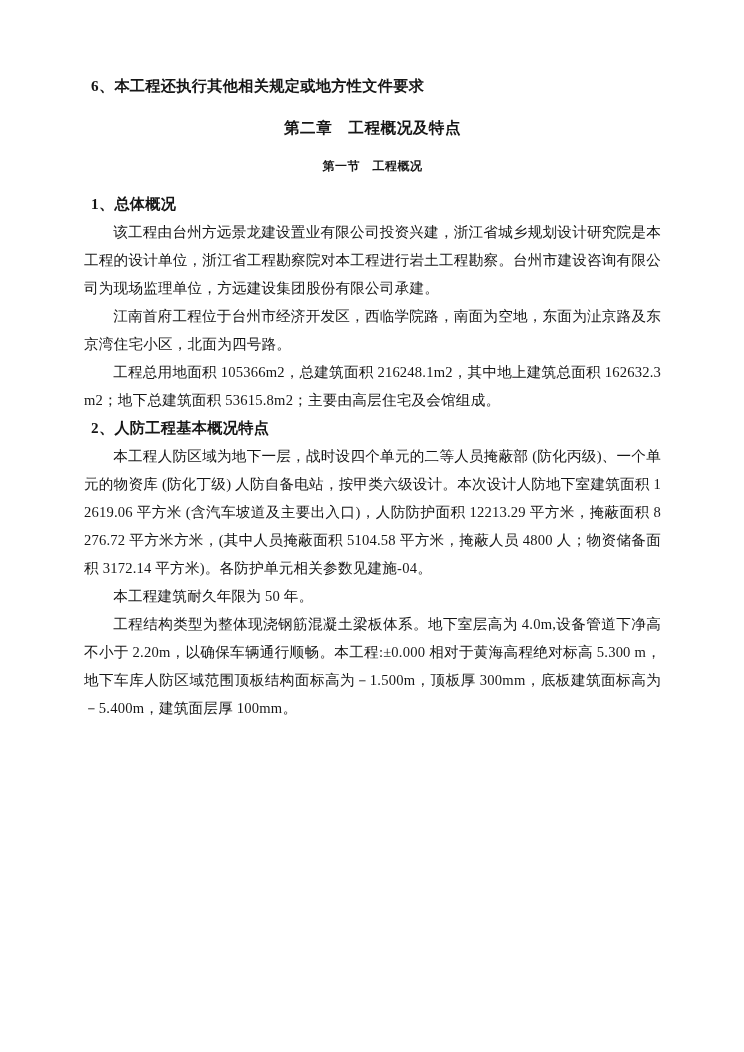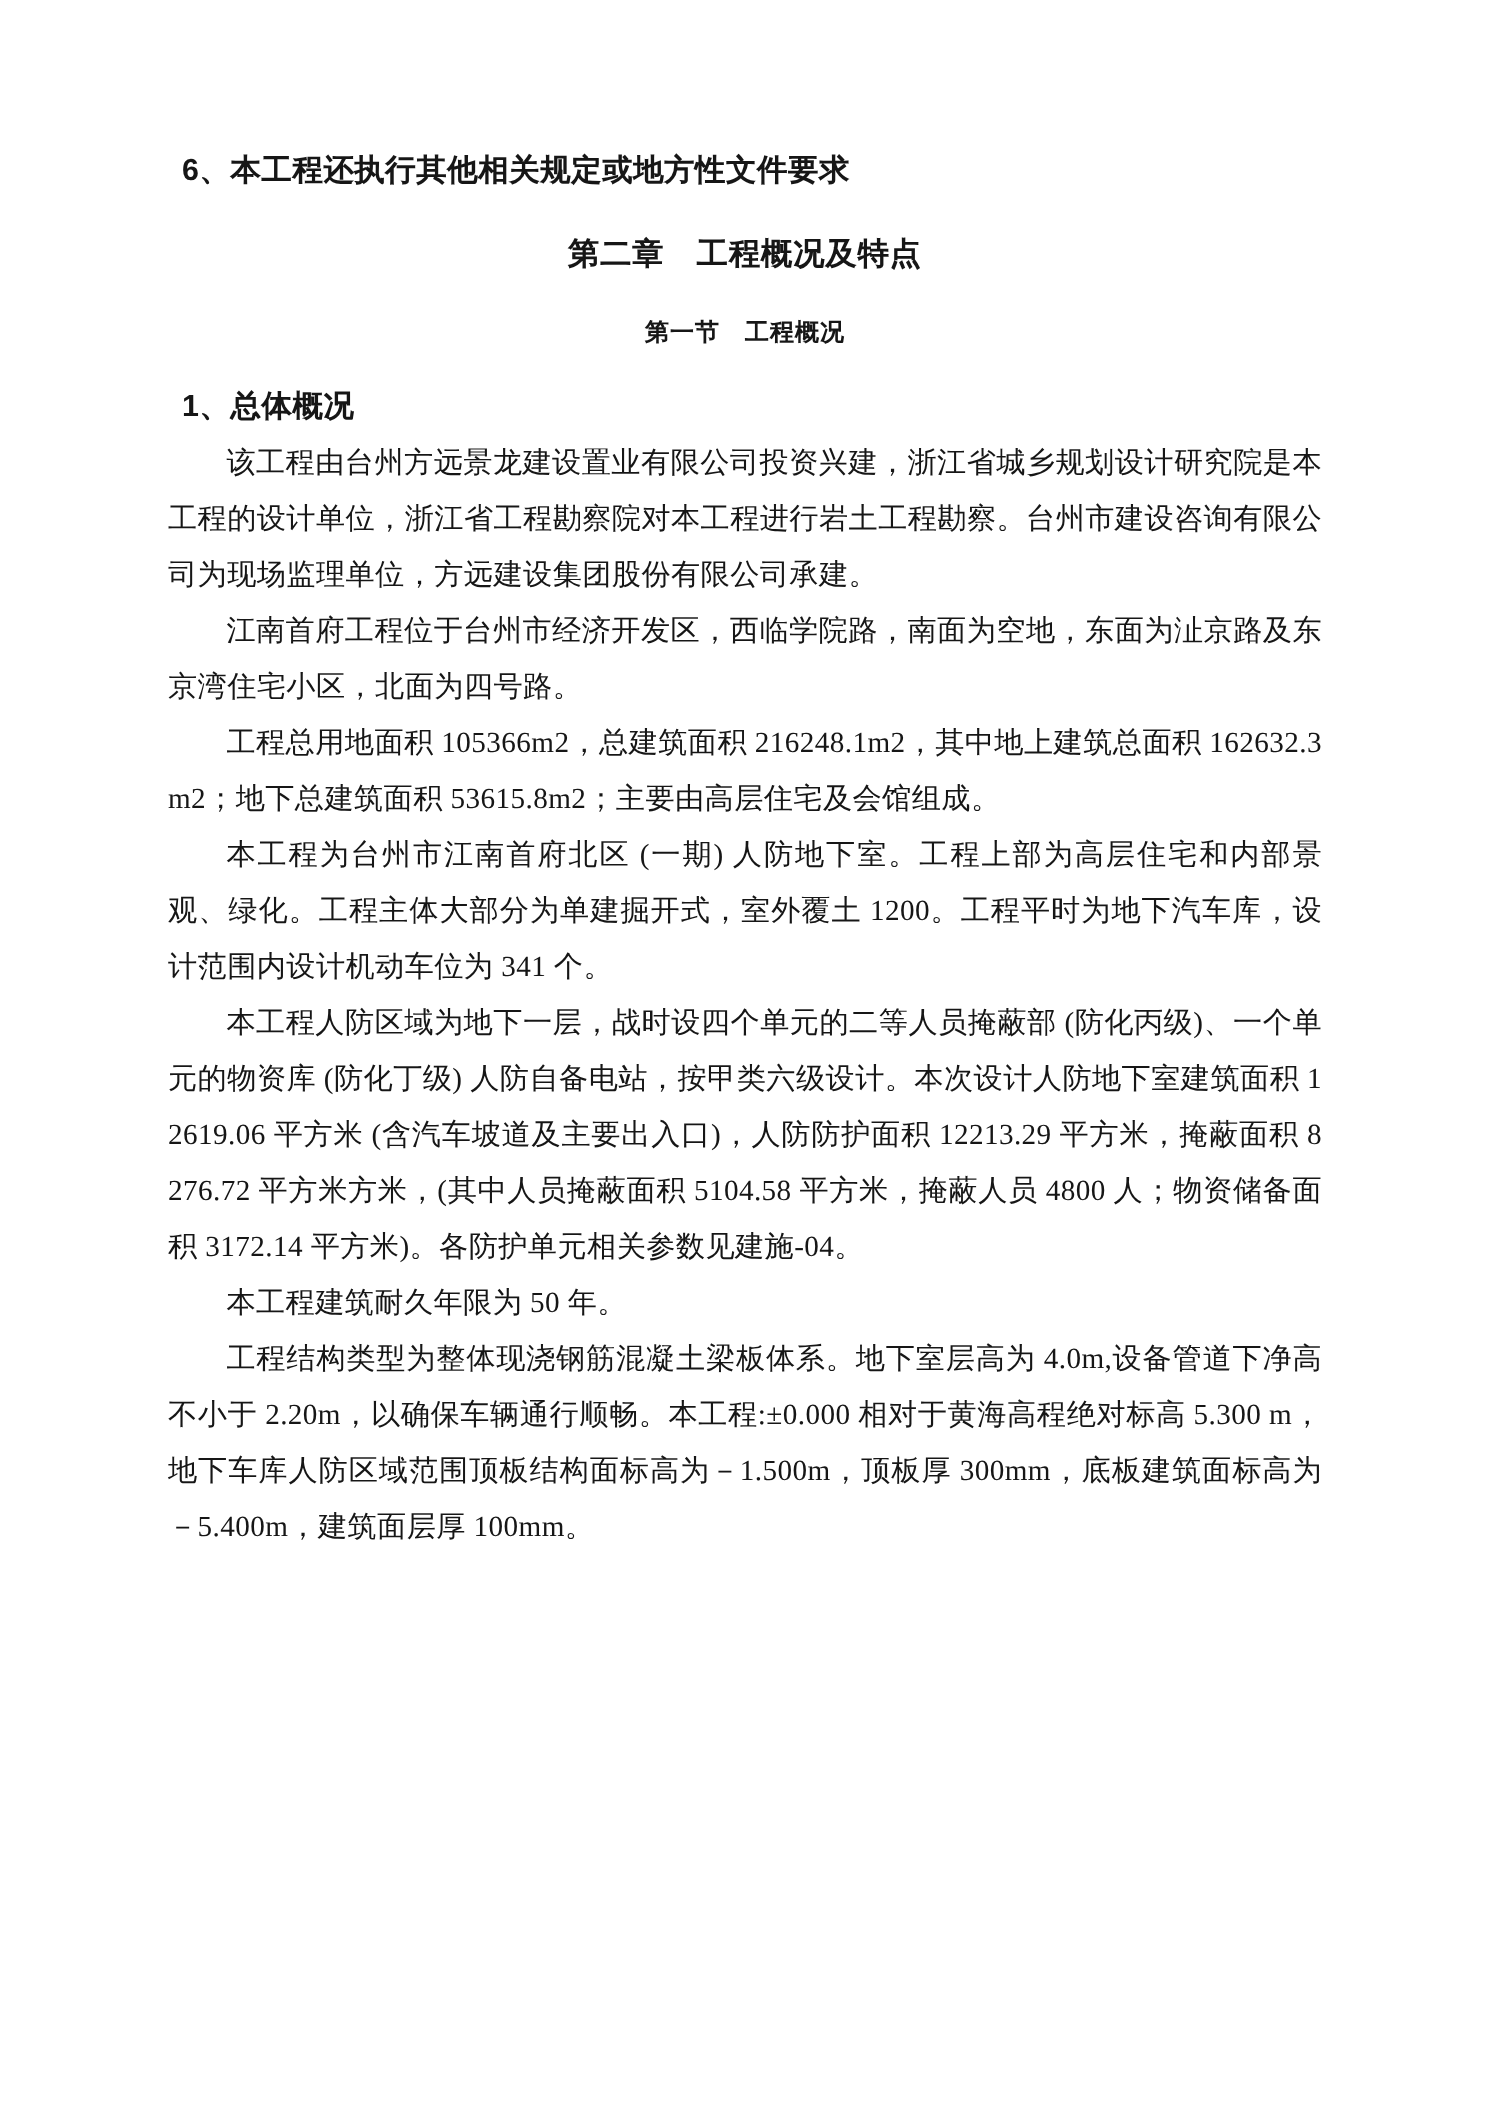--- a/index.html
+++ b/index.html
@@ -24,21 +24,21 @@
     font-family: "Liberation Serif", "DejaVu Serif", serif;
     font-size: 14.6px;
     line-height: 28px;
     text-align: justify;
     text-indent: 2em;
     margin: 0;
     letter-spacing: 0.2px;
     word-break: break-all;
   }
   .num-heading {
-    font-family: Liberation Sans, sans-serif;
+    font-family: Liberation Serif, serif;
     font-weight: bold;
     font-size: 15.2px;
     line-height: 28px;
     margin: 0;
     padding-left: 7px;
     letter-spacing: 0.3px;
   }
   .num-heading.first {
     margin-bottom: 12px;
   }
@@ -75,22 +75,22 @@
     <p class="section-heading">第一节　工程概况</p>
 
     <p class="num-heading">1、总体概况</p>
 
     <p class="body-para">该工程由台州方远景龙建设置业有限公司投资兴建，浙江省城乡规划设计研究院是本工程的设计单位，浙江省工程勘察院对本工程进行岩土工程勘察。台州市建设咨询有限公司为现场监理单位，方远建设集团股份有限公司承建。</p>
 
     <p class="body-para">江南首府工程位于台州市经济开发区，西临学院路，南面为空地，东面为沚京路及东京湾住宅小区，北面为四号路。</p>
 
     <p class="body-para">工程总用地面积 105366m2，总建筑面积 216248.1m2，其中地上建筑总面积 162632.3m2；地下总建筑面积 53615.8m2；主要由高层住宅及会馆组成。</p>
 
+    <p class="num-heading">2、人防工程基本概况特点</p>
 
-    <p class="body-para">本工程为台州市江南首府北区 (一期) 人防地下室。工程上部为高层住宅和内部景观、绿化。工程主体大部分为单建掘开式，室外覆土 1200。工程平时为地下汽车库，设计范围内设计机动车位为 341 个。</p>
 
     <p class="body-para">本工程人防区域为地下一层，战时设四个单元的二等人员掩蔽部 (防化丙级)、一个单元的物资库 (防化丁级) 人防自备电站，按甲类六级设计。本次设计人防地下室建筑面积 12619.06 平方米 (含汽车坡道及主要出入口)，人防防护面积 12213.29 平方米，掩蔽面积 8276.72 平方米方米，(其中人员掩蔽面积 5104.58 平方米，掩蔽人员 4800 人；物资储备面积 3172.14 平方米)。各防护单元相关参数见建施-04。</p>
 
     <p class="body-para">本工程建筑耐久年限为 50 年。</p>
 
     <p class="body-para">工程结构类型为整体现浇钢筋混凝土梁板体系。地下室层高为 4.0m,设备管道下净高不小于 2.20m，以确保车辆通行顺畅。本工程:±0.000 相对于黄海高程绝对标高 5.300 m，地下车库人防区域范围顶板结构面标高为－1.500m，顶板厚 300mm，底板建筑面标高为－5.400m，建筑面层厚 100mm。</p>
 
   </div>
 </div>
 

